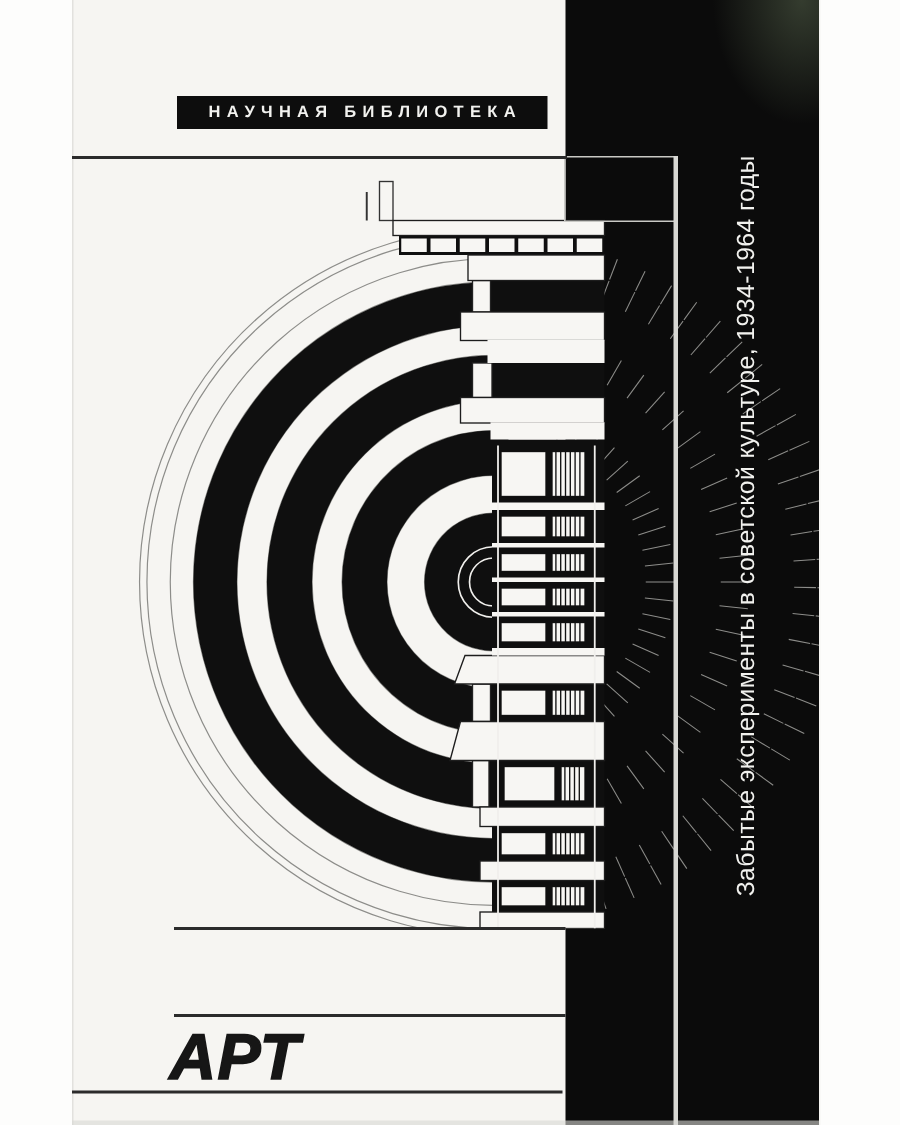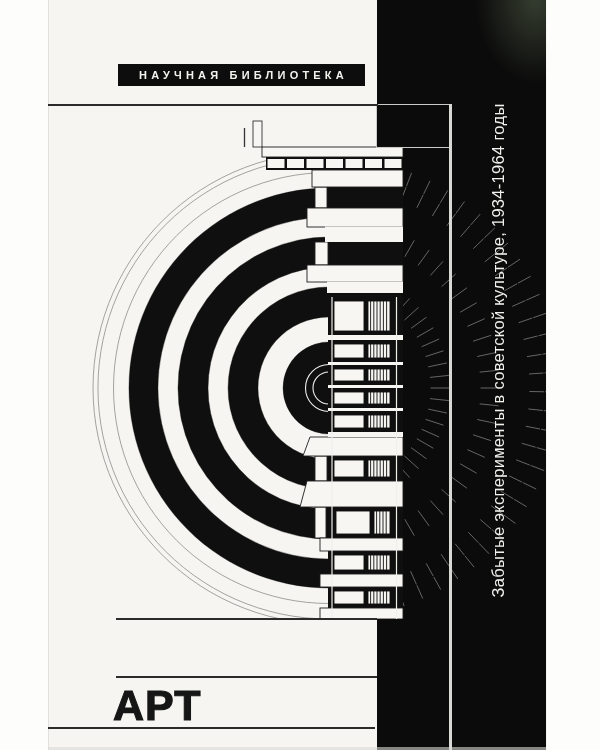--- a/index.html
+++ b/index.html
@@ -16,21 +16,21 @@
   #series-box span{color:#f2f2ef;font-size:11px;font-weight:bold;
                    letter-spacing:4.2px;white-space:nowrap;padding-left:4px;}
   .rule{height:2px;background:#2b2b2b;}
   #rule-top{left:48px;top:104px;width:330px;height:2px;}
   #rule-t1{left:116px;top:618px;width:261px;}
   #rule-t2{left:116px;top:676px;width:261px;}
   #rule-t3{left:48px;top:727px;width:327px;}
   .title{left:113px;color:#161616;font-weight:bold;font-size:43px;
          letter-spacing:1px;line-height:1;-webkit-text-stroke:1.1px #161616;}
   #title1{top:626px;}
-  #title2{top:684px;}
+  #title2{top:684px;font-style:italic;}
   #facade-box{left:376px;top:104px;width:73px;height:42px;
               border:1.5px solid #c9c9c5;}
   #spine-line{left:449px;top:104px;width:3px;height:646px;background:#d8d8d4;}
   #spine-wrap{left:451px;top:0;width:95px;height:700px;
               display:flex;align-items:center;justify-content:center;}
   #spine-wrap span{transform:rotate(-90deg);transform-origin:center;
                    white-space:nowrap;color:#f1f1ee;font-size:16.5px;letter-spacing:.3px;}
   #artwork{left:48px;top:0;}
   #bottom-edge{left:48px;top:747px;width:498px;height:3px;background:#d9d8d4;opacity:.6;}
 </style>

